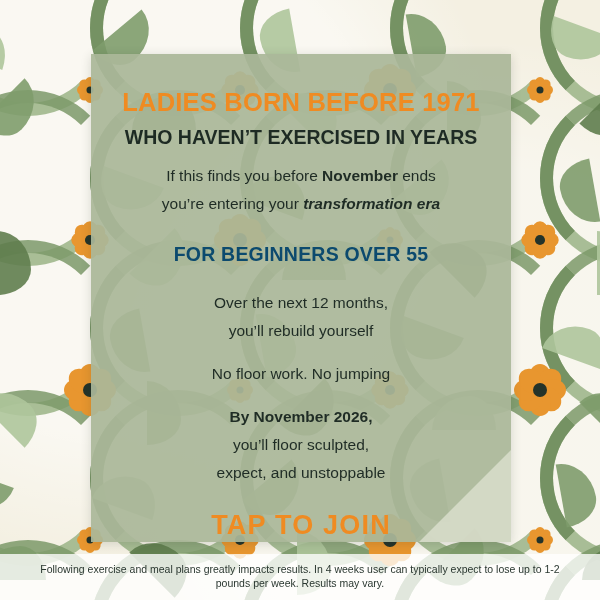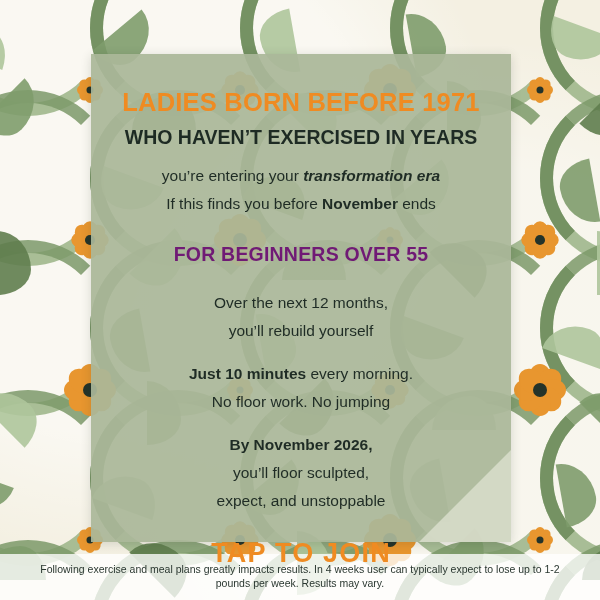--- a/index.html
+++ b/index.html
@@ -176,21 +176,21 @@
   .challenge {
     font-size: 26px;
     font-weight: bold;
     color: #ef8b22;
     letter-spacing: 0.2px;
     margin: 0 0 4px 0;
   }
   .beginners {
     font-size: 19.5px;
     font-weight: bold;
-    color: #701a75;
+    color: #0c4a6e;
     letter-spacing: 0.2px;
     margin: 0 0 4px 0;
   }
 
   .cta {
     font-size: 27px;
     font-weight: bold;
     color: #ef8b22;
     letter-spacing: 1.2px;
     margin-top: 20px;
@@ -599,40 +599,37 @@
   <div class="card">
     <div class="fold"></div>
     <div class="fold-edge"></div>
 
     <div class="content">
 
       <div class="headline">LADIES BORN BEFORE 1971</div>
       <div class="subhead">WHO HAVEN’T EXERCISED IN YEARS</div>
 
       <p class="para">
+        <span>If this finds you before </span><b>November</b><span> ends</span>
+      </p>
+      <p class="para">
         <span>you’re entering your </span><i>transformation era</i>
       </p>
-      <p class="para">
-        <span>If this finds you before </span><b>November</b><span> ends</span>
-      </p>
 
       <div class="gap-lg"></div>
 
       <div class="beginners">FOR BEGINNERS OVER 55</div>
 
       <div class="gap-lg"></div>
 
       <p class="para">Over the next 12 months,</p>
       <p class="para">you’ll rebuild yourself</p>
 
       <div class="gap-md"></div>
 
-      <p class="para">
-        <b>Just 10 minutes</b><span> every morning.</span>
-      </p>
       <p class="para">No floor work. No jumping</p>
 
       <div class="gap-md"></div>
 
       <p class="para">
         <b>By November 2026,</b>
       </p>
       <p class="para">you’ll floor sculpted,</p>
       <p class="para">expect, and unstoppable</p>
 

